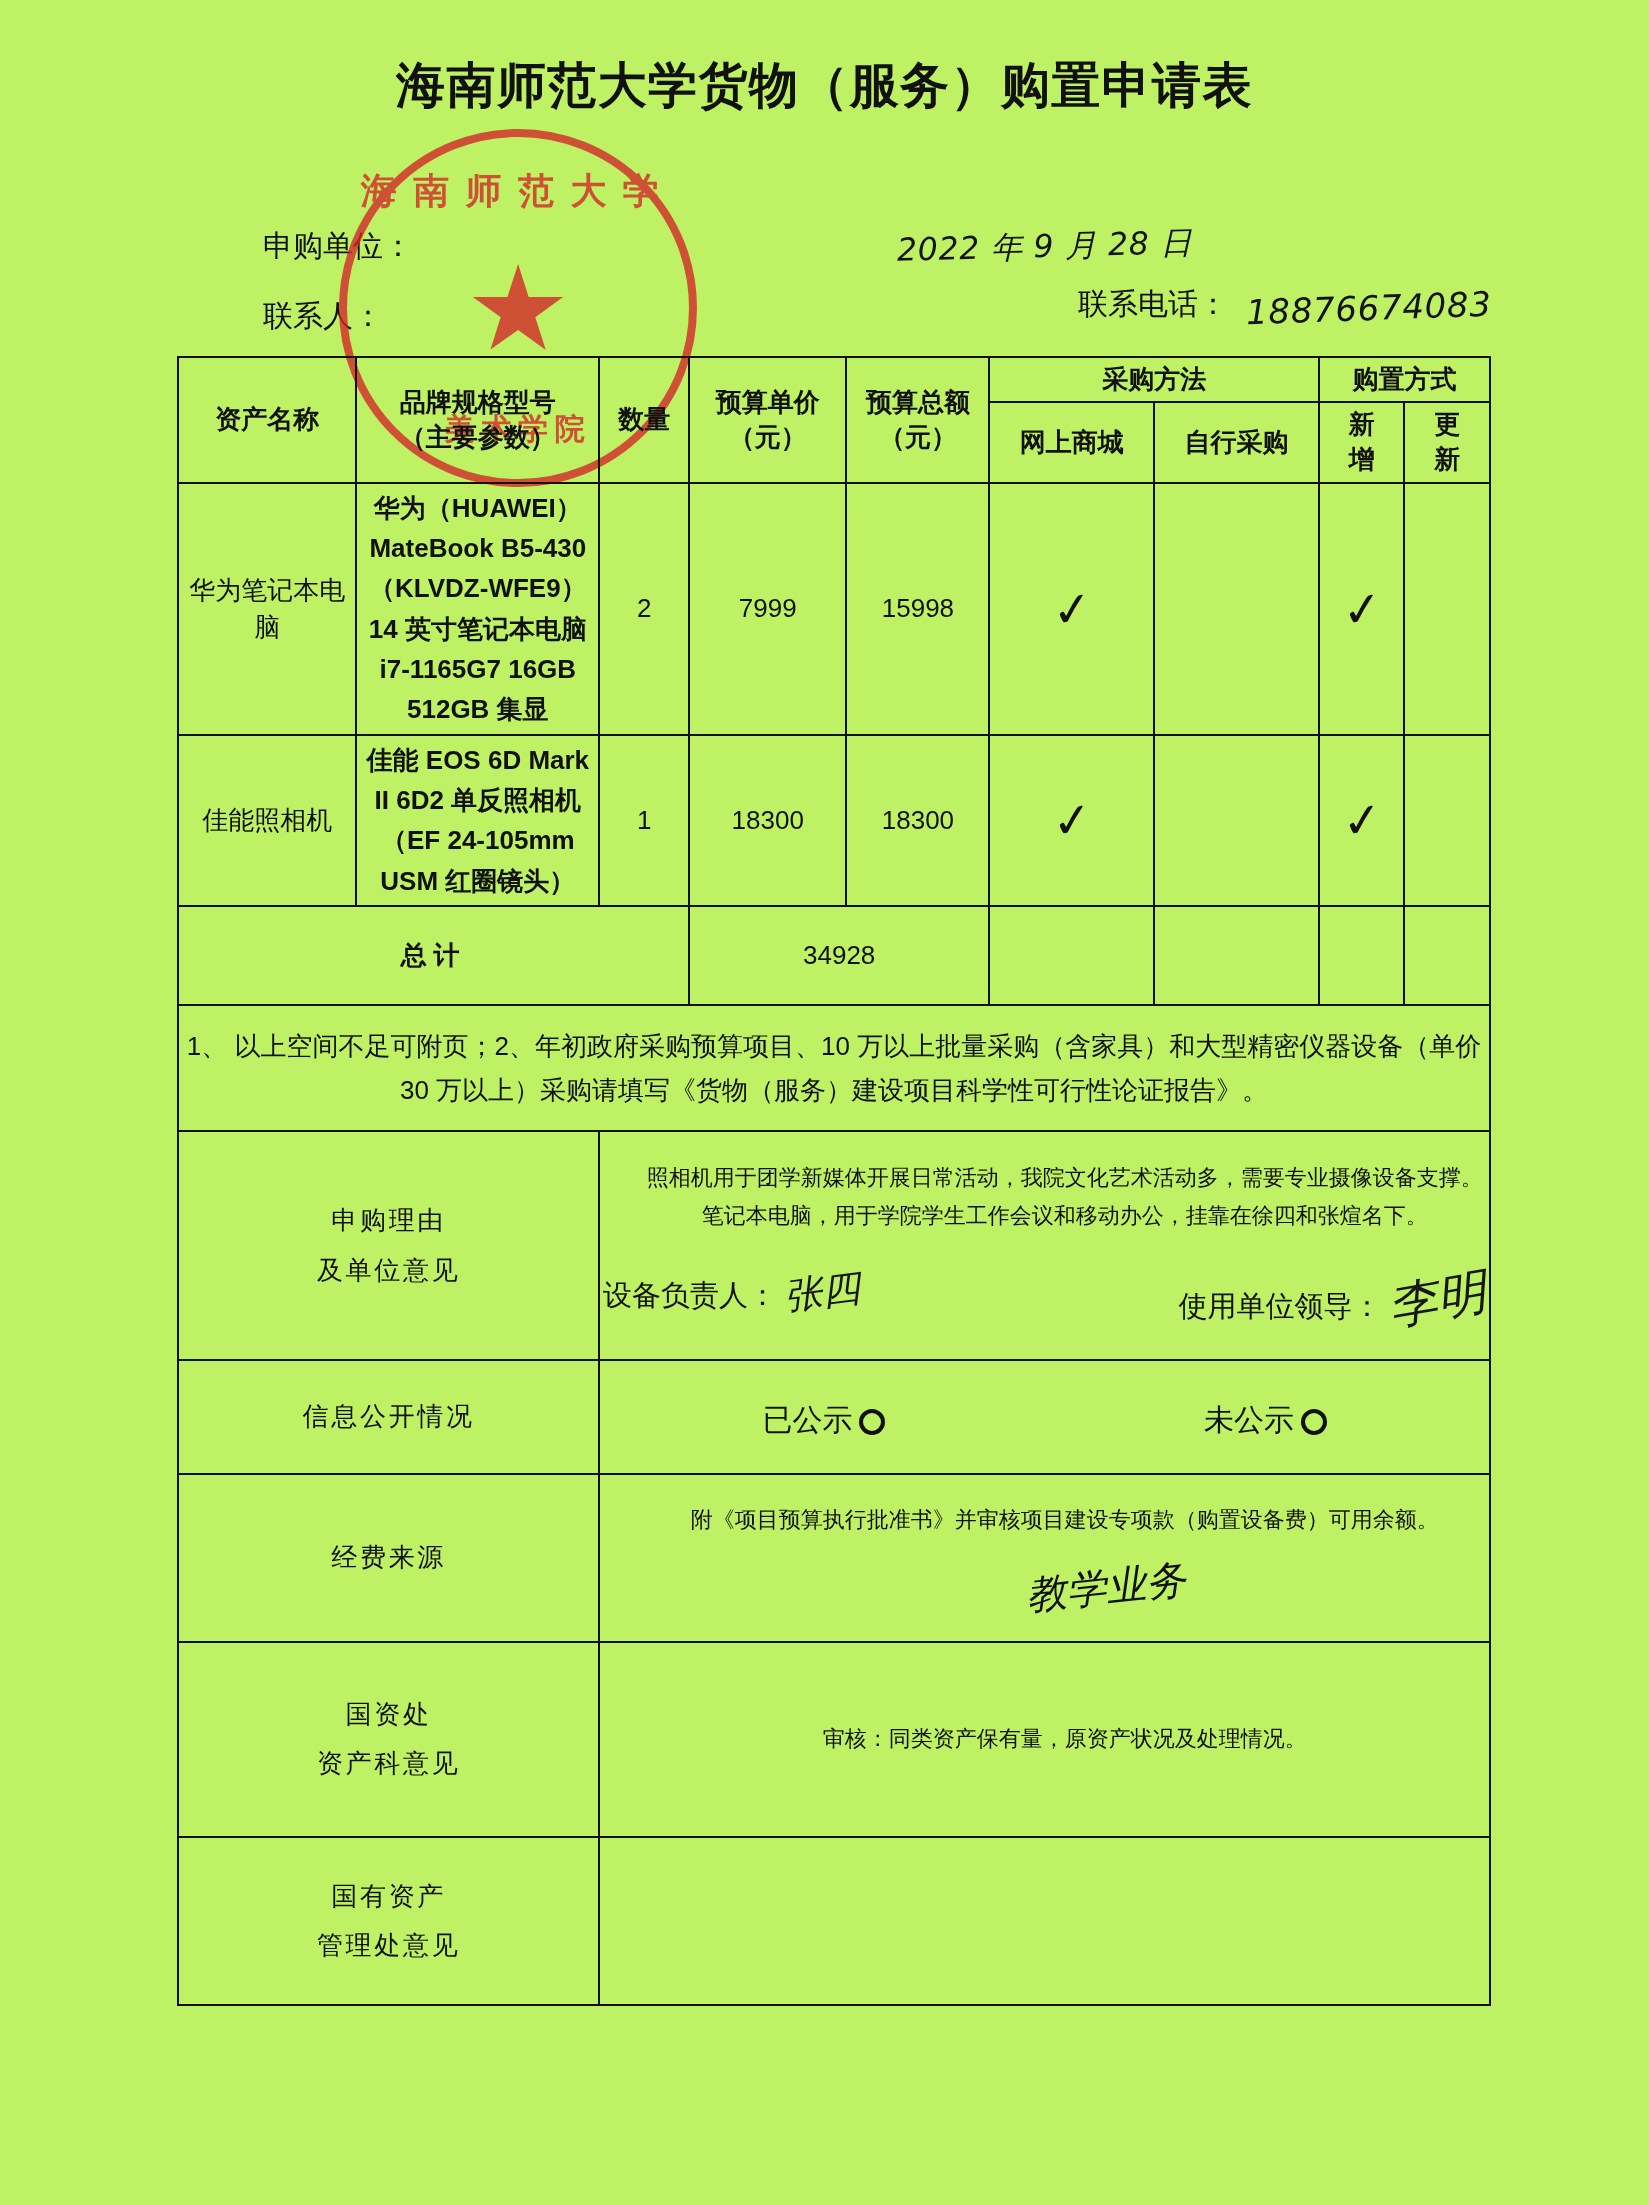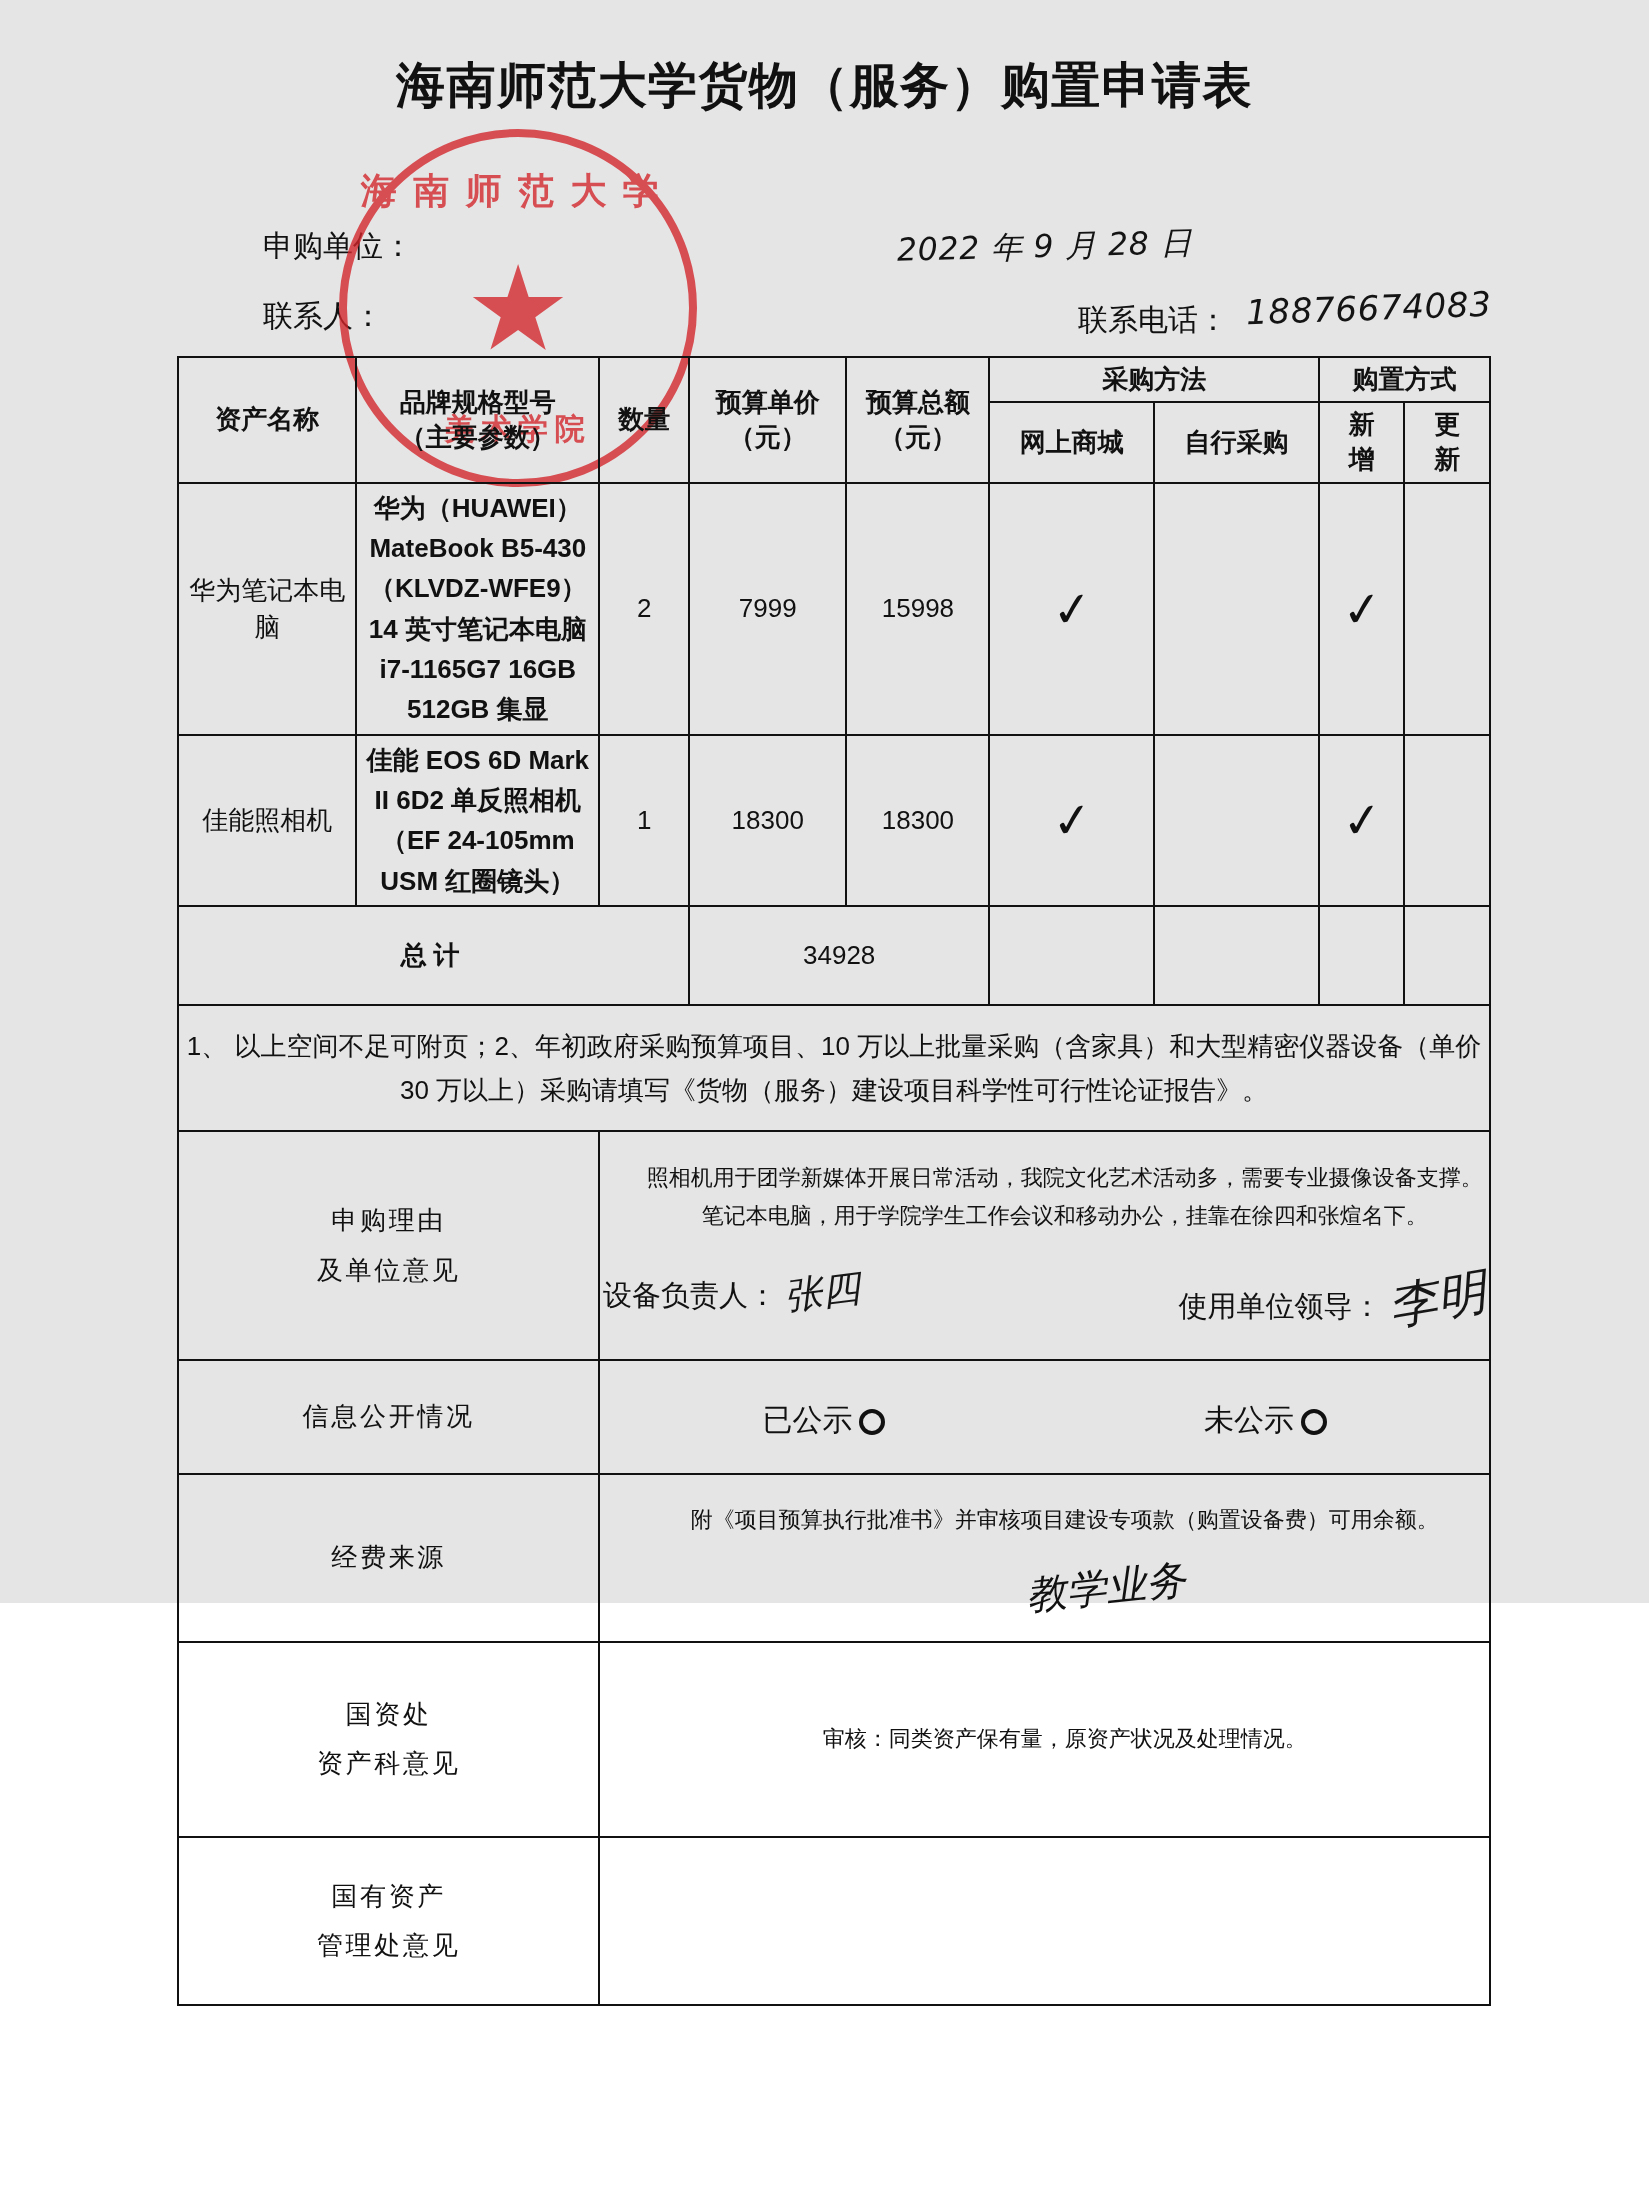--- a/index.html
+++ b/index.html
@@ -11,22 +11,22 @@
     width: 1649px;
     height: 2205px;
     font-family: "Liberation Serif", "DejaVu Serif", serif;
     color: #111;
     position: relative;
     overflow: hidden;
   }
   .page {
     position: relative;
     width: 1649px;
-    height: 1603px;
-    background: #e5e5e5;
+    height: 2205px;
+    background: #bef264;
   }
 
   
   .doc-title {
     position: absolute;
     top: 53px;
     left: 0;
     width: 1649px;
     text-align: center;
     font-size: 49px;
@@ -45,21 +45,21 @@
   }
 
   .field-row {
     position: absolute;
     font-size: 30px;
     font-family: "Liberation Sans", "DejaVu Sans", sans-serif;
     margin-left: 44px;
   }
   .unit-label { top: 226px; left: 219px; }
   .contact-label { top: 296px; left: 219px; }
-  .phone-label { top: 300px; left: 1034px; }
+  .phone-label { top: 284px; left: 1034px; }
 
   .hand {
     font-family: "DejaVu Sans", sans-serif;
     color: #141414;
     font-style: italic;
     letter-spacing: 0.7px;
   }
   .hand-date {
     position: absolute;
     top: 226px;

